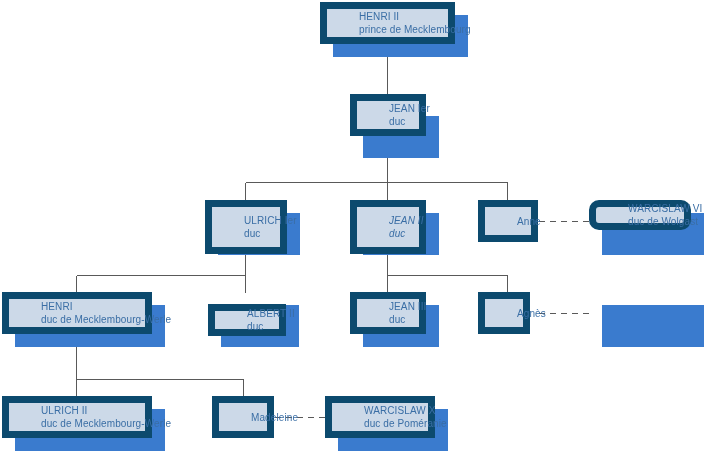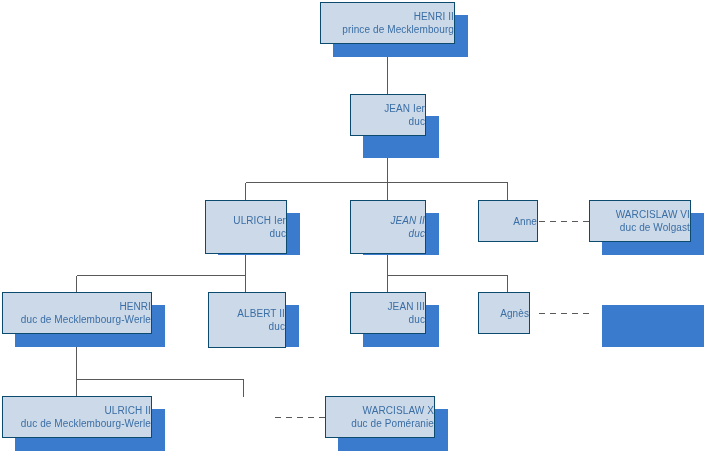--- a/index.html
+++ b/index.html
@@ -28,25 +28,25 @@
   
   .shadow {
     position: absolute;
     background: #3a7bce;
   }
   
   .node {
     position: absolute;
     box-sizing: border-box;
     background: #ccd9e8;
-    border: 1px solid #0c4a6e;
+    border: 7px solid #0c4a6e;
     color: #3a6ea5;
     display: flex;
     flex-direction: column;
-    align-items: flex-end;
+    align-items: flex-start;
     justify-content: center;
     text-align: center;
     font-size: 10px;
     line-height: 13px;
     letter-spacing: 0.1px;
     padding-left: 32px;
   }
   .node .l1, .node .l2 {
     display: block;
     white-space: nowrap;
@@ -120,50 +120,54 @@
   <div class="node" style="left:350px;top:200px;width:76px;height:54px;font-style:italic;">
     <span class="l1">JEAN II</span>
     <span class="l2">duc</span>
   </div>
 
   <div class="node" style="left:478px;top:200px;width:60px;height:42px;">
     <span class="l1">Anne</span>
 
   </div>
 
-  <div class="node" style="left:589px;top:200px;width:102px;height:42px;">
+  <div class="node" style="left:589px;top:200px;width:102px;height:30px;border-radius:10px;">
     <span class="l1">WARCISLAW VI</span>
     <span class="l2">duc de Wolgast</span>
   </div>
 
   <div class="node" style="left:2px;top:292px;width:150px;height:42px;">
     <span class="l1">HENRI</span>
     <span class="l2">duc de Mecklembourg-Werle</span>
   </div>
 
-  <div class="node" style="left:208px;top:292px;width:78px;height:56px;">
+  <div class="node" style="left:208px;top:304px;width:78px;height:32px;">
     <span class="l1">ALBERT II</span>
     <span class="l2">duc</span>
   </div>
 
   <div class="node" style="left:350px;top:292px;width:76px;height:42px;">
     <span class="l1">JEAN III</span>
     <span class="l2">duc</span>
   </div>
 
   <div class="node" style="left:478px;top:292px;width:52px;height:42px;">
     <span class="l1">Agnès</span>
 
   </div>
 
 
   <div class="node" style="left:2px;top:396px;width:150px;height:42px;">
     <span class="l1">ULRICH II</span>
     <span class="l2">duc de Mecklembourg-Werle</span>
   </div>
 
+  <div class="node" style="left:212px;top:396px;width:62px;height:42px;">
+    <span class="l1">Madeleine</span>
+
+  </div>
 
   <div class="node" style="left:325px;top:396px;width:110px;height:42px;">
     <span class="l1">WARCISLAW X</span>
     <span class="l2">duc de Poméranie</span>
   </div>
 
 </div>
 
 </body></html>

